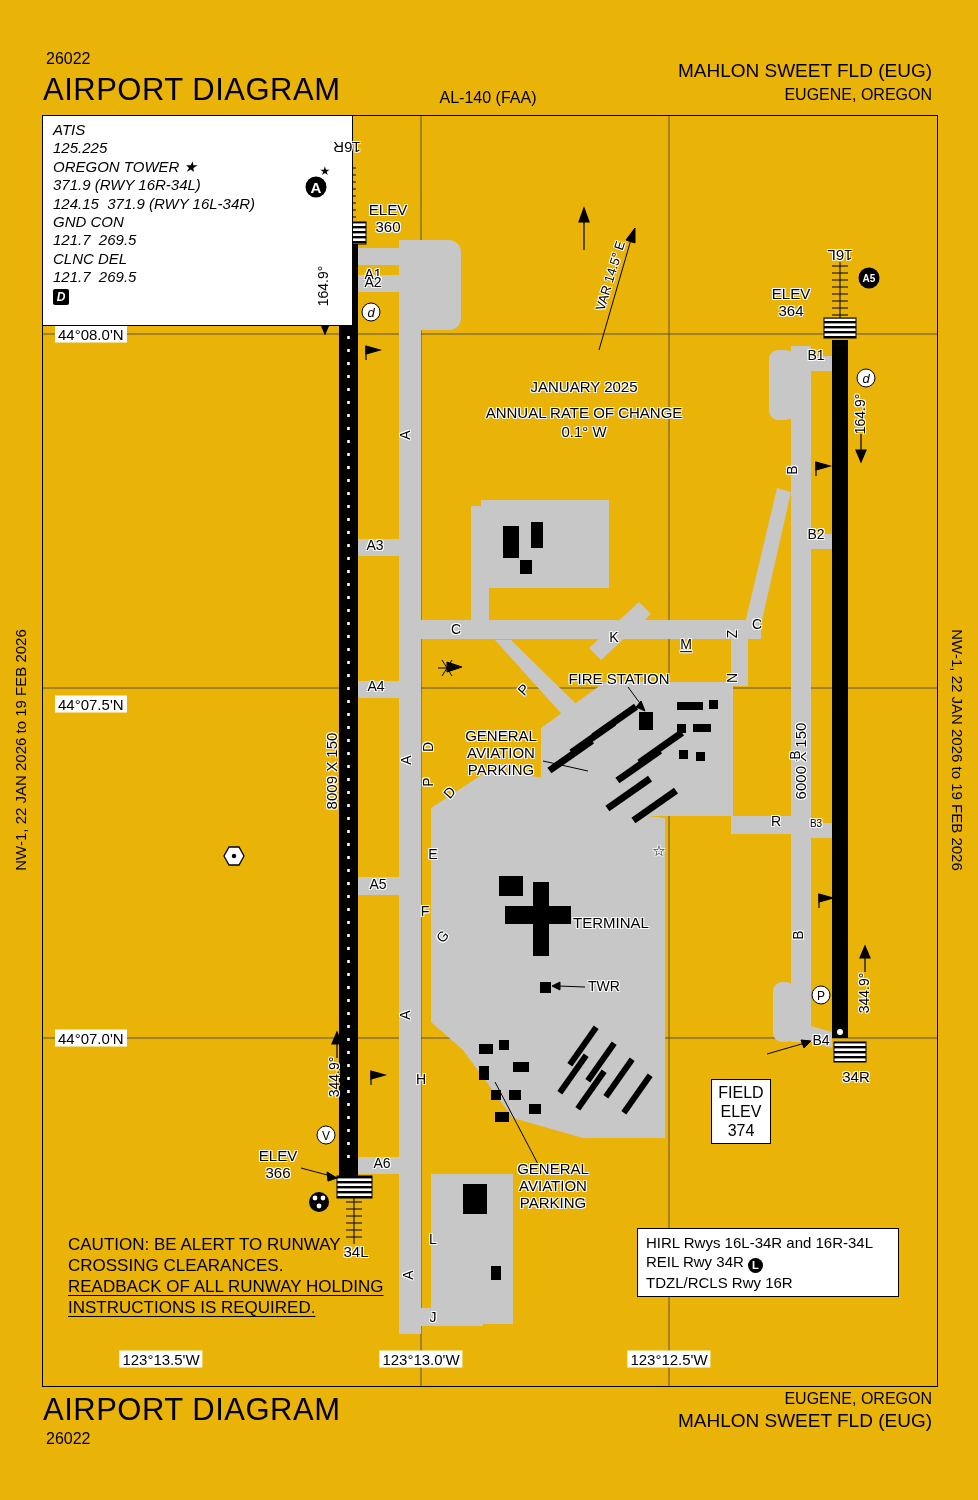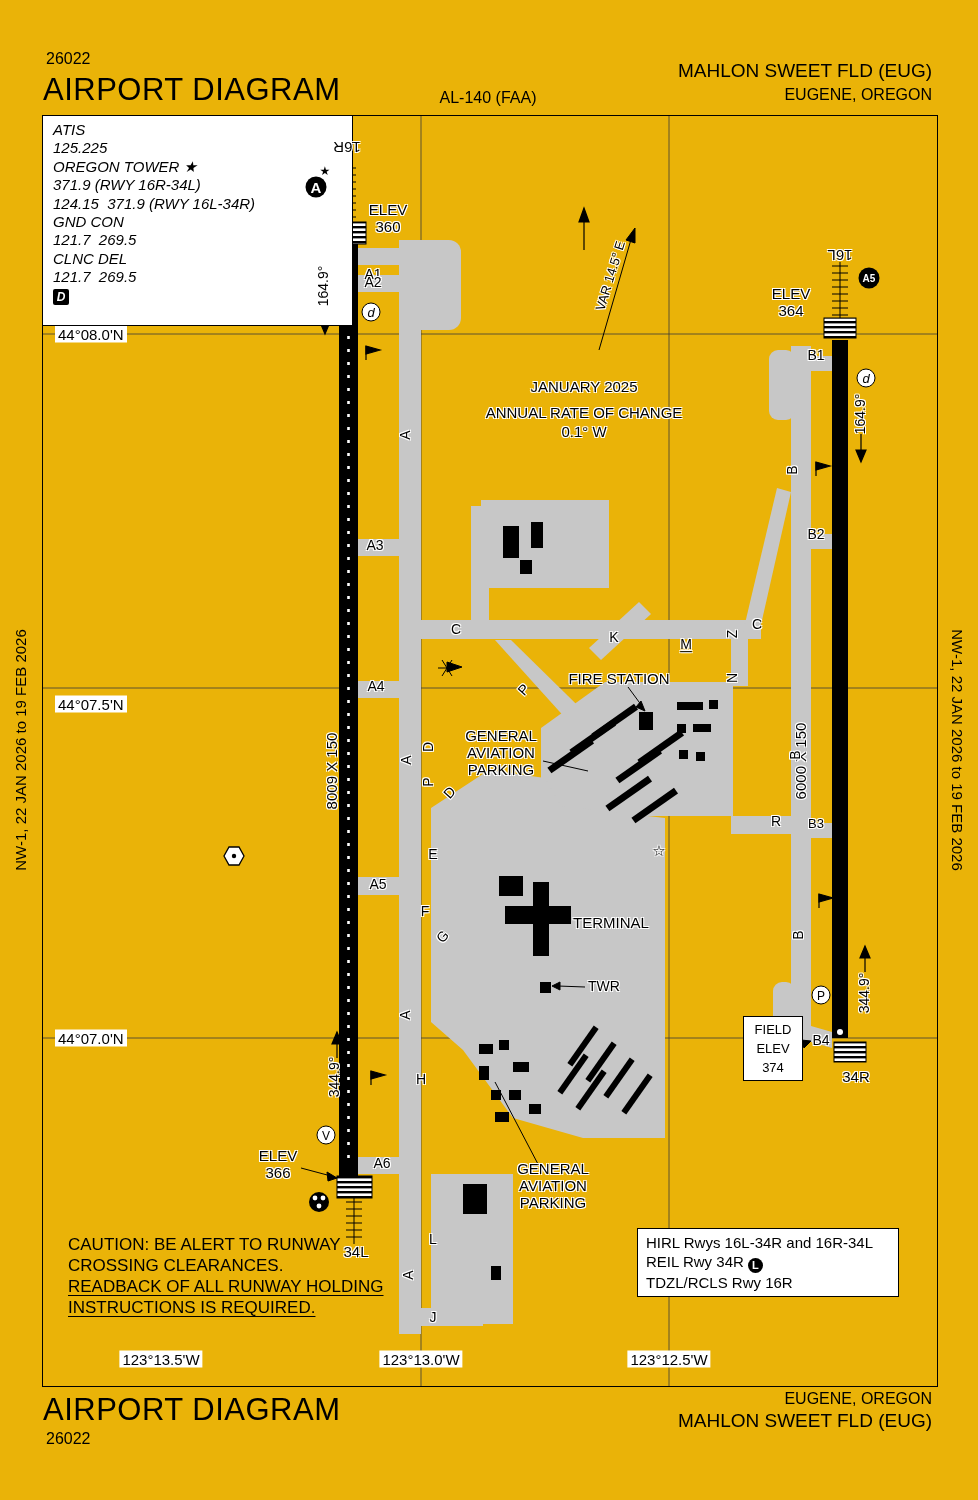--- a/index.html
+++ b/index.html
@@ -35,22 +35,22 @@
     display:flex;align-items:center;justify-content:center;font-weight:600;text-shadow:none;line-height:1;}
   .maplabel.it{font-style:italic;}
   .maplabel.ul{text-decoration:underline;text-underline-offset:2px;}
   
   .pcn{position:absolute;left:33px;top:772px;font-size:16px;line-height:20px;z-index:5;white-space:pre;}
   .pcn .ind{margin-left:52px;}
   .caution{position:absolute;left:25px;top:1118px;font-size:17px;line-height:21px;z-index:5;}
   .caution .ul{text-decoration:underline;text-underline-offset:3px;}
   .lightbox{position:absolute;left:594px;top:1112px;width:262px;border:1.6px solid #000;background:#fff;
     padding:4px 8px;font-size:15px;line-height:19px;box-sizing:border-box;z-index:5;}
-  .fieldelev{position:absolute;left:668px;top:900px;width:58px;border:1.6px solid #000;background:#fff;
-    text-align:center;font-size:13px;line-height:19px;padding:3px 0;z-index:5;margin-left:32px;}
+  .fieldelev{position:absolute;left:668px;top:963px;width:58px;border:1.6px solid #000;background:#fff;
+    text-align:center;font-size:16px;line-height:19px;padding:3px 0;z-index:5;}
 </style>
 </head>
 <body>
 
 <div class="page">
 
   <div class="abs plate-num" style="left:46px;top:50px;">26022</div>
   <div class="abs big-title" style="left:43px;top:72px;">AIRPORT DIAGRAM</div>
   <div class="abs" style="left:488px;top:89px;transform:translateX(-50%);font-size:16px;">AL-140 (FAA)</div>
   <div class="abs right-al apt-name" style="right:46px;top:60px;">MAHLON SWEET FLD (EUG)</div>
@@ -289,21 +289,21 @@
 366</span>
         <span class="maplabel" style="left: 313px; top: 1136px; font-size: 15px; transform: translate(-50%, -50%);">34L</span>
         <span class="maplabel" style="left: 797px; top: 139px; font-size: 15px; transform: translate(-50%, -50%) rotate(180deg);">16L</span>
         <span class="maplabel disc" style="left: 826px; top: 162px; font-size: 10px; transform: translate(-50%, -50%);">A5</span>
         <span class="maplabel" style="left: 748px; top: 187px; font-size: 15px; transform: translate(-50%, -50%);">ELEV
 364</span>
         <span class="maplabel circle it" style="left: 823px; top: 262px; font-size: 13px; transform: translate(-50%, -50%);">d</span>
         <span class="maplabel" style="left: 818px; top: 298px; font-size: 14px; transform: translate(-50%, -50%) rotate(-90deg);">164.9°</span>
         <span class="maplabel" style="left: 773px; top: 240px; font-size: 14px; transform: translate(-50%, -50%);">B1</span>
         <span class="maplabel" style="left: 773px; top: 419px; font-size: 14px; transform: translate(-50%, -50%);">B2</span>
-        <span class="maplabel" style="left: 773px; top: 708px; font-size: 13px; transform: translate(-50%, -50%);">B3</span>
+        <span class="maplabel" style="left: 773px; top: 708px; font-size: 10px; transform: translate(-50%, -50%);">B3</span>
         <span class="maplabel" style="left: 778px; top: 925px; font-size: 14px; transform: translate(-50%, -50%);">B4</span>
         <span class="maplabel" style="left: 758px; top: 645px; font-size: 15px; transform: translate(-50%, -50%) rotate(-90deg);">6000 X 150</span>
         <span class="maplabel" style="left: 822px; top: 877px; font-size: 14px; transform: translate(-50%, -50%) rotate(-90deg);">344.9°</span>
         <span class="maplabel circle" style="left: 778px; top: 879px; font-size: 12px; transform: translate(-50%, -50%);">P</span>
         <span class="maplabel" style="left: 813px; top: 961px; font-size: 15px; transform: translate(-50%, -50%);">34R</span>
         <span class="maplabel" style="left: 363px; top: 319px; font-size: 14px; transform: translate(-50%, -50%) rotate(-90deg);">A</span>
         <span class="maplabel" style="left: 364px; top: 644px; font-size: 14px; transform: translate(-50%, -50%) rotate(-90deg);">A</span>
         <span class="maplabel" style="left: 363px; top: 899px; font-size: 14px; transform: translate(-50%, -50%) rotate(-90deg);">A</span>
         <span class="maplabel" style="left: 366px; top: 1159px; font-size: 14px; transform: translate(-50%, -50%) rotate(-90deg);">A</span>
         <span class="maplabel" style="left: 750px; top: 354px; font-size: 14px; transform: translate(-50%, -50%) rotate(-90deg);">B</span>

